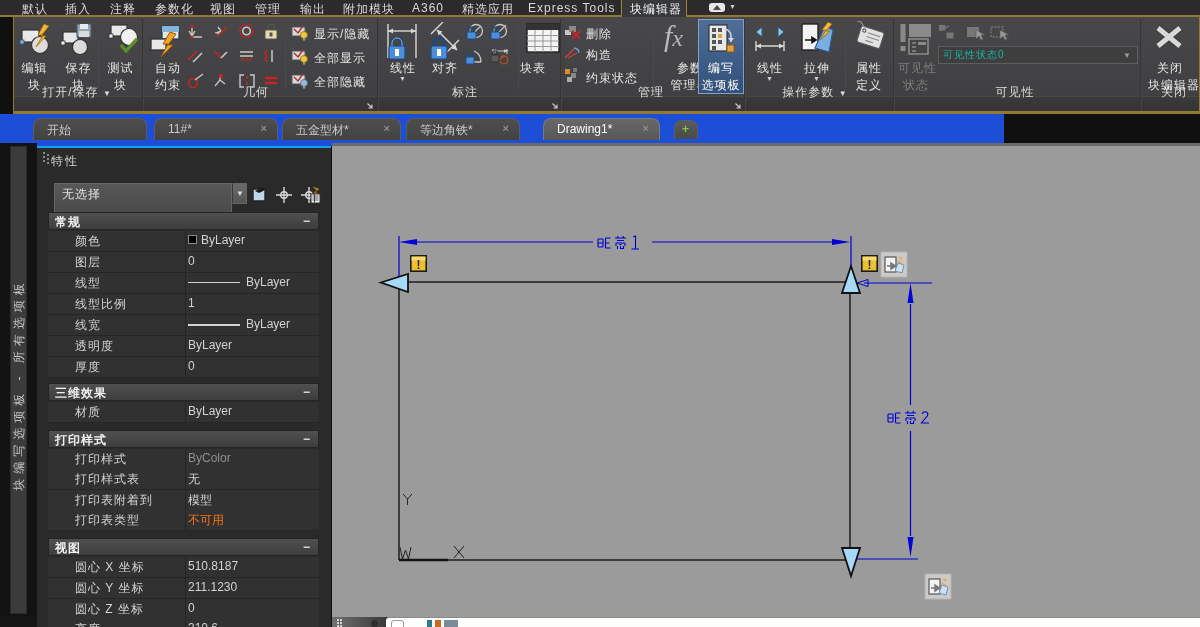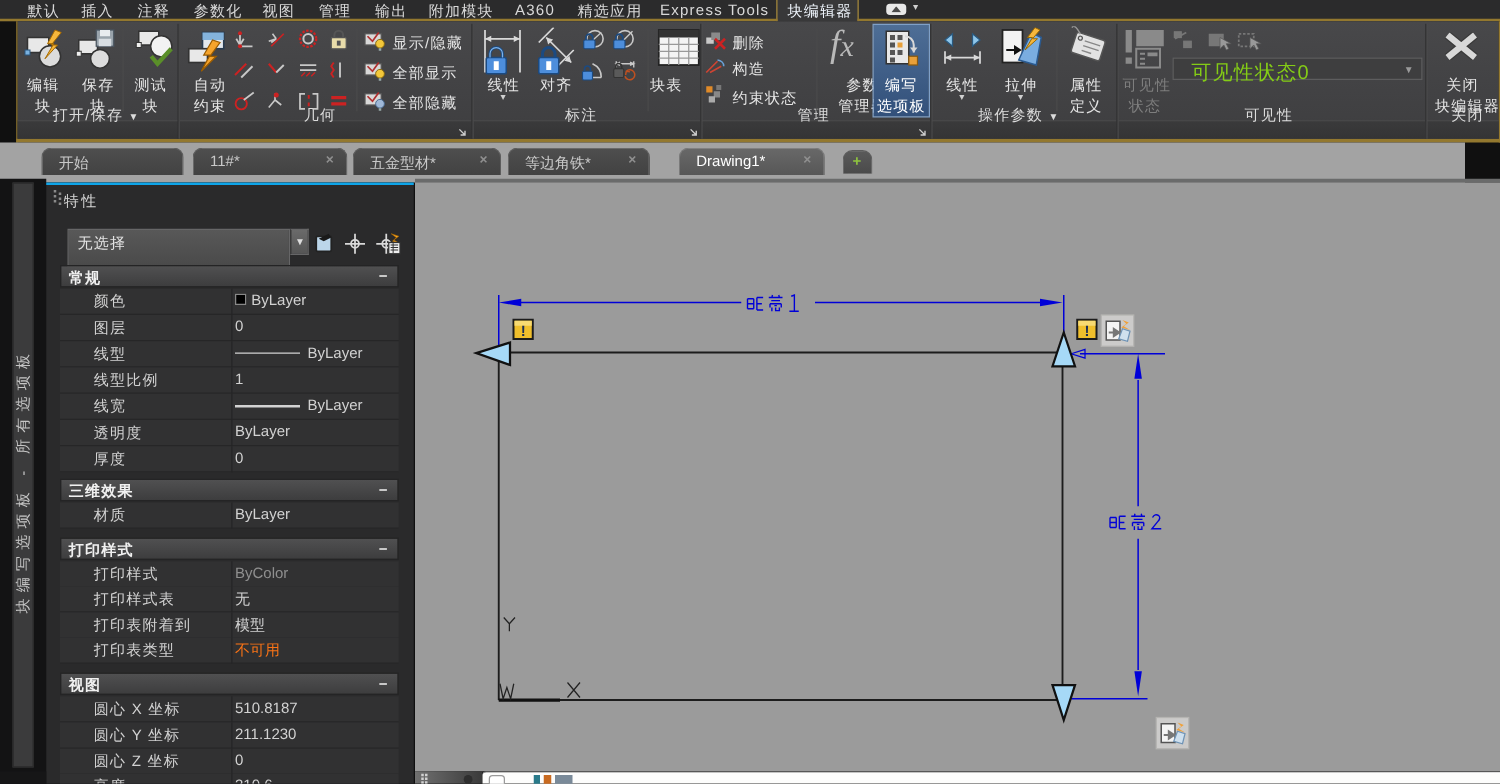--- a/index.html
+++ b/index.html
@@ -16,21 +16,21 @@
 
 #ribbon { left:13px; top:17px; width:1187px; height:97px; background:linear-gradient(#48484a,#3e3e40); border-left:1px solid #93782f; border-right:1px solid #93782f; border-bottom:3px solid #93782f; }
 #ribbon .titlerow { position:absolute; left:0; top:79px; width:100%; height:15px; background:linear-gradient(#3a3a3b,#343435); border-top:1px solid #474748; }
 .ptitle { position:absolute; top:67px; font-size:12px; color:#dcdcdc; letter-spacing:1px; white-space:nowrap; }
 .psep { position:absolute; top:2px; width:2px; height:92px; background:linear-gradient(90deg,#2e2e2f,#4c4c4d); }
 .btxt { position:absolute; font-size:12px; color:#e4e4e4; text-align:center; white-space:nowrap; letter-spacing:1px; }
 .stxt { position:absolute; font-size:12px; color:#e4e4e4; white-space:nowrap; letter-spacing:1px; }
 .gray { color:#7e7e7e !important; }
 .darr { position:absolute; font-size:7px; color:#d0d0d0; }
 
-#tabbar { left:0; top:114px; width:1172px; height:32px; background:#a3a3a3; }
+#tabbar { left:0; top:114px; width:1004px; height:32px; background:#1d4ed8; }
 .ftab { position:absolute; top:4px; height:22px; background:linear-gradient(#4e4e4e,#424242); border:1px solid #5d5d5d; border-bottom:none; border-radius:8px 8px 0 0; color:#c9c9c9; font-size:12px; }
 .ftab .lbl { position:absolute; left:13px; top:3px; }
 .ftab .x { position:absolute; right:10px; top:3px; color:#8f8f8f; font-size:11px; font-weight:bold; }
 .ftab.active { background:linear-gradient(#686868,#575757); color:#ffffff; border-color:#7a7a7a; }
 #strip { left:332px; top:143px; width:868px; height:3px; background:#6a6b6b; }
 
 #sidecol { left:0; top:143px; width:37px; height:484px; background:#131314; }
 #sidebar { left:10px; top:146px; width:17px; height:468px; background:#3b3b3c; border:1px solid #2a2a2a; }
 #sidebar .vtxt { position:absolute; left:-103px; top:229px; width:222px; transform:rotate(-90deg); transform-origin:center; font-size:12px; color:#c6c6c6; text-align:center; letter-spacing:5px; white-space:nowrap; }
 
@@ -357,21 +357,21 @@
         <g transform="translate(28,0)">
             <rect x="0" y="2" width="12" height="10" fill="#777"></rect>
             <path d="M9 5 l0 9 l3 -3 l2 4 l2 -1 l-2 -4 l4 0 z" fill="#999" stroke="#555" stroke-width="0.6"></path>
           </g>
         <g transform="translate(52,0)">
             <rect x="0" y="2" width="12" height="10" fill="none" stroke="#777" stroke-width="1.4" stroke-dasharray="2 1.4"></rect>
             <path d="M9 5 l0 9 l3 -3 l2 4 l2 -1 l-2 -4 l4 0 z" fill="#999" stroke="#555" stroke-width="0.6"></path>
           </g>
       </svg>
       <div class="abs" style="left:924px;top:29px;width:200px;height:18px;background:#3e3e3f;border:1px solid #5d5d5e">
-        <span style="position:absolute;left:14px;top:1px;font-size:16px;color:#84cc16;letter-spacing:1px">可见性状态0</span>
+        <span style="position:absolute;left:4px;top:1px;font-size:10px;color:#14b8a6;letter-spacing:1px">可见性状态0</span>
         <span style="position:absolute;right:6px;top:4px;font-size:8px;color:#9a9a9a">▼</span>
       </div>
 
       <svg class="abs" style="left:1141px;top:9px" width="28" height="22" viewBox="0 0 28 22">
         <path d="M3 2 L25 20 M25 2 L3 20" stroke="#3a3a3a" stroke-width="7"></path>
         <path d="M3 2 L25 20 M25 2 L3 20" stroke="#d8d8d8" stroke-width="5"></path>
       </svg>
       <div class="btxt" style="left:1134px;top:43px;width:44px">关闭<br>块编辑器</div>
     </div>
   </div>

